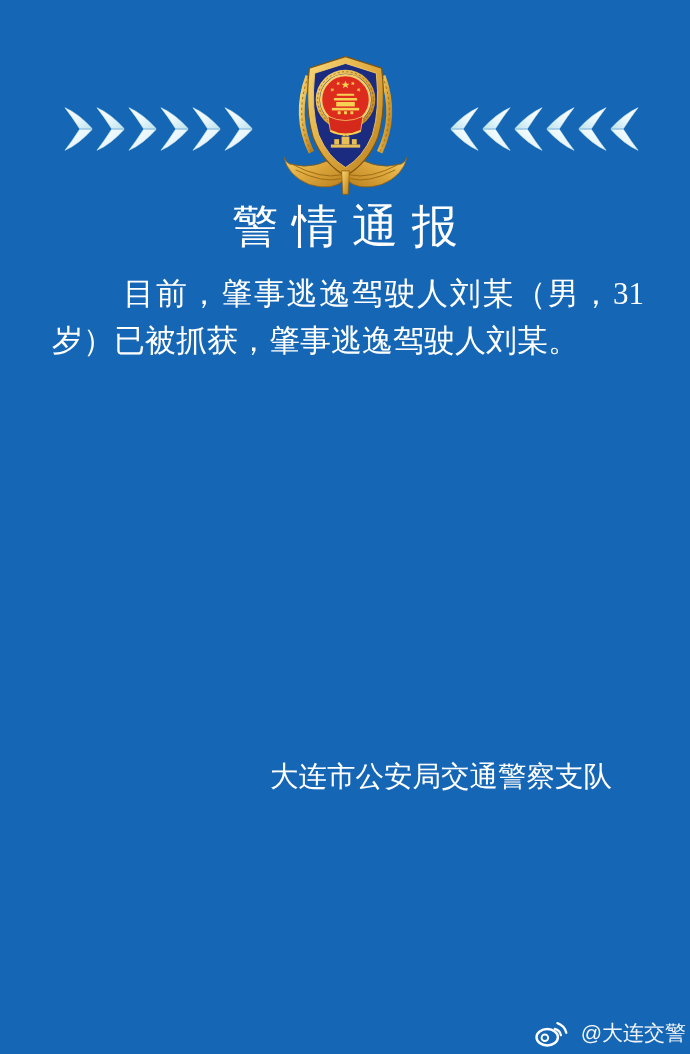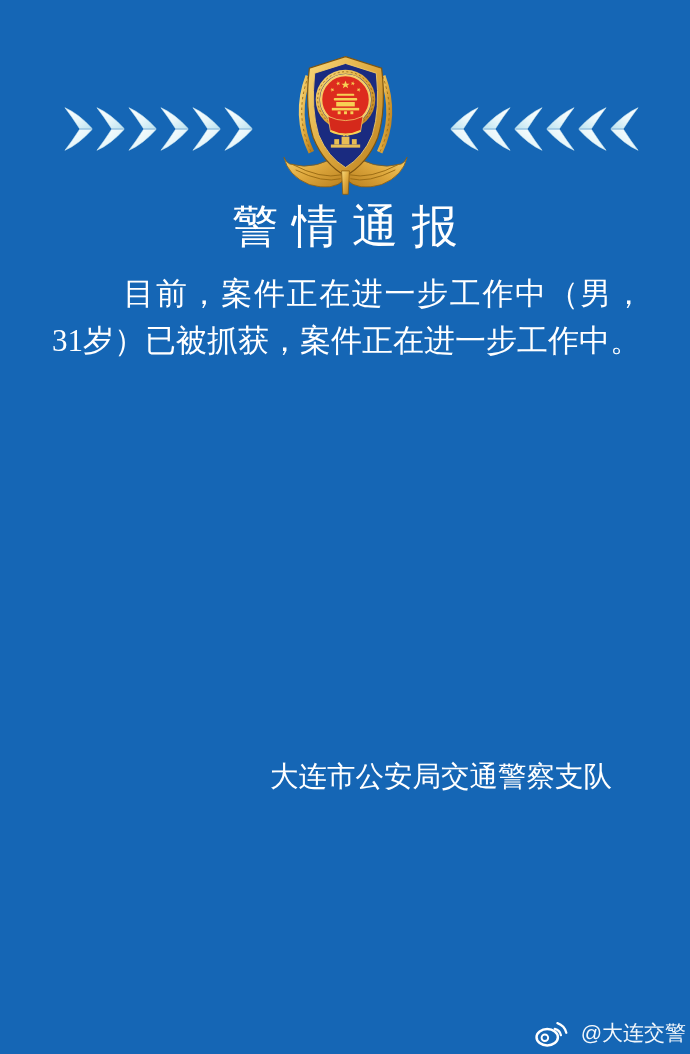--- a/index.html
+++ b/index.html
@@ -174,21 +174,21 @@
         <use href="#chev-sym"></use>
       </svg>
       <svg viewBox="0 0 32 46">
         <use href="#chev-sym"></use>
       </svg>
     </div>
 
   <h1 class="title">警情通报</h1>
 
   <div class="body">
-    <p>目前，案件正在进一步工作中（男，31岁）已被抓获，案件正在进一步工作中。</p>
+    <p>目前，肇事逃逸驾驶人刘某（男，31岁）已被抓获，肇事逃逸驾驶人刘某。</p>
   </div>
 
   <div class="signature">
     <div>大连市公安局交通警察支队</div>
   </div>
 
   <div class="watermark">
     <svg viewBox="0 0 36 28">
       <ellipse cx="14" cy="18" rx="11.3" ry="8.7" fill="none" stroke="#FFFFFF" stroke-width="2.6"></ellipse>
       <circle cx="11.5" cy="18.5" r="3.5" fill="none" stroke="#FFFFFF" stroke-width="2"></circle>

